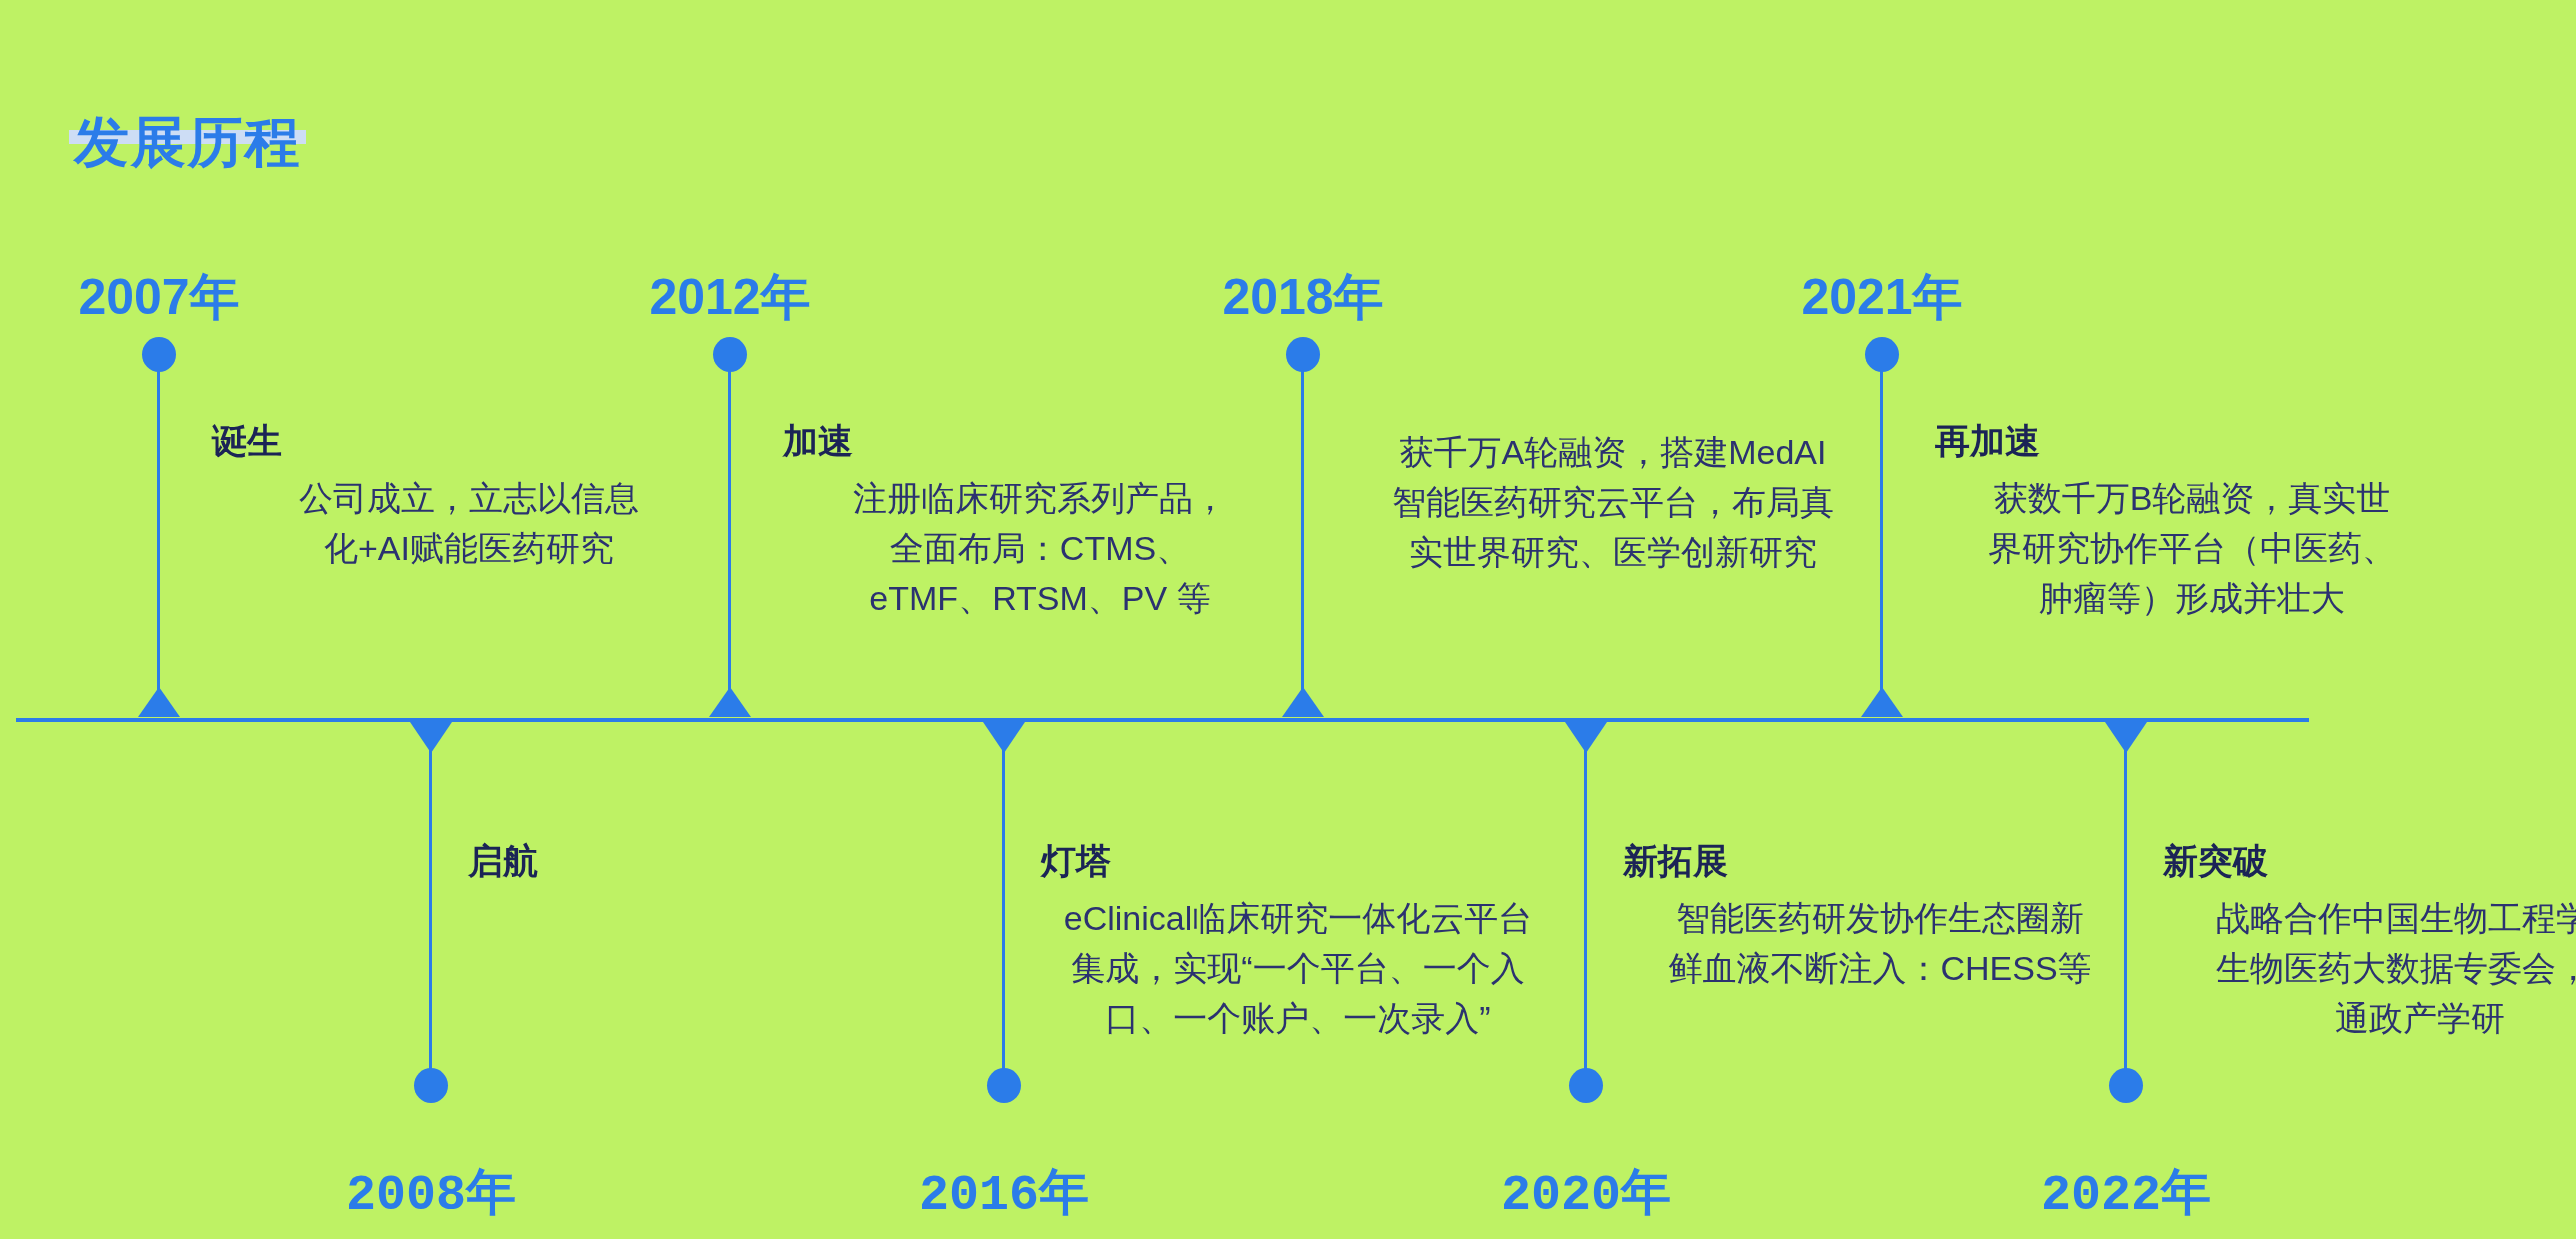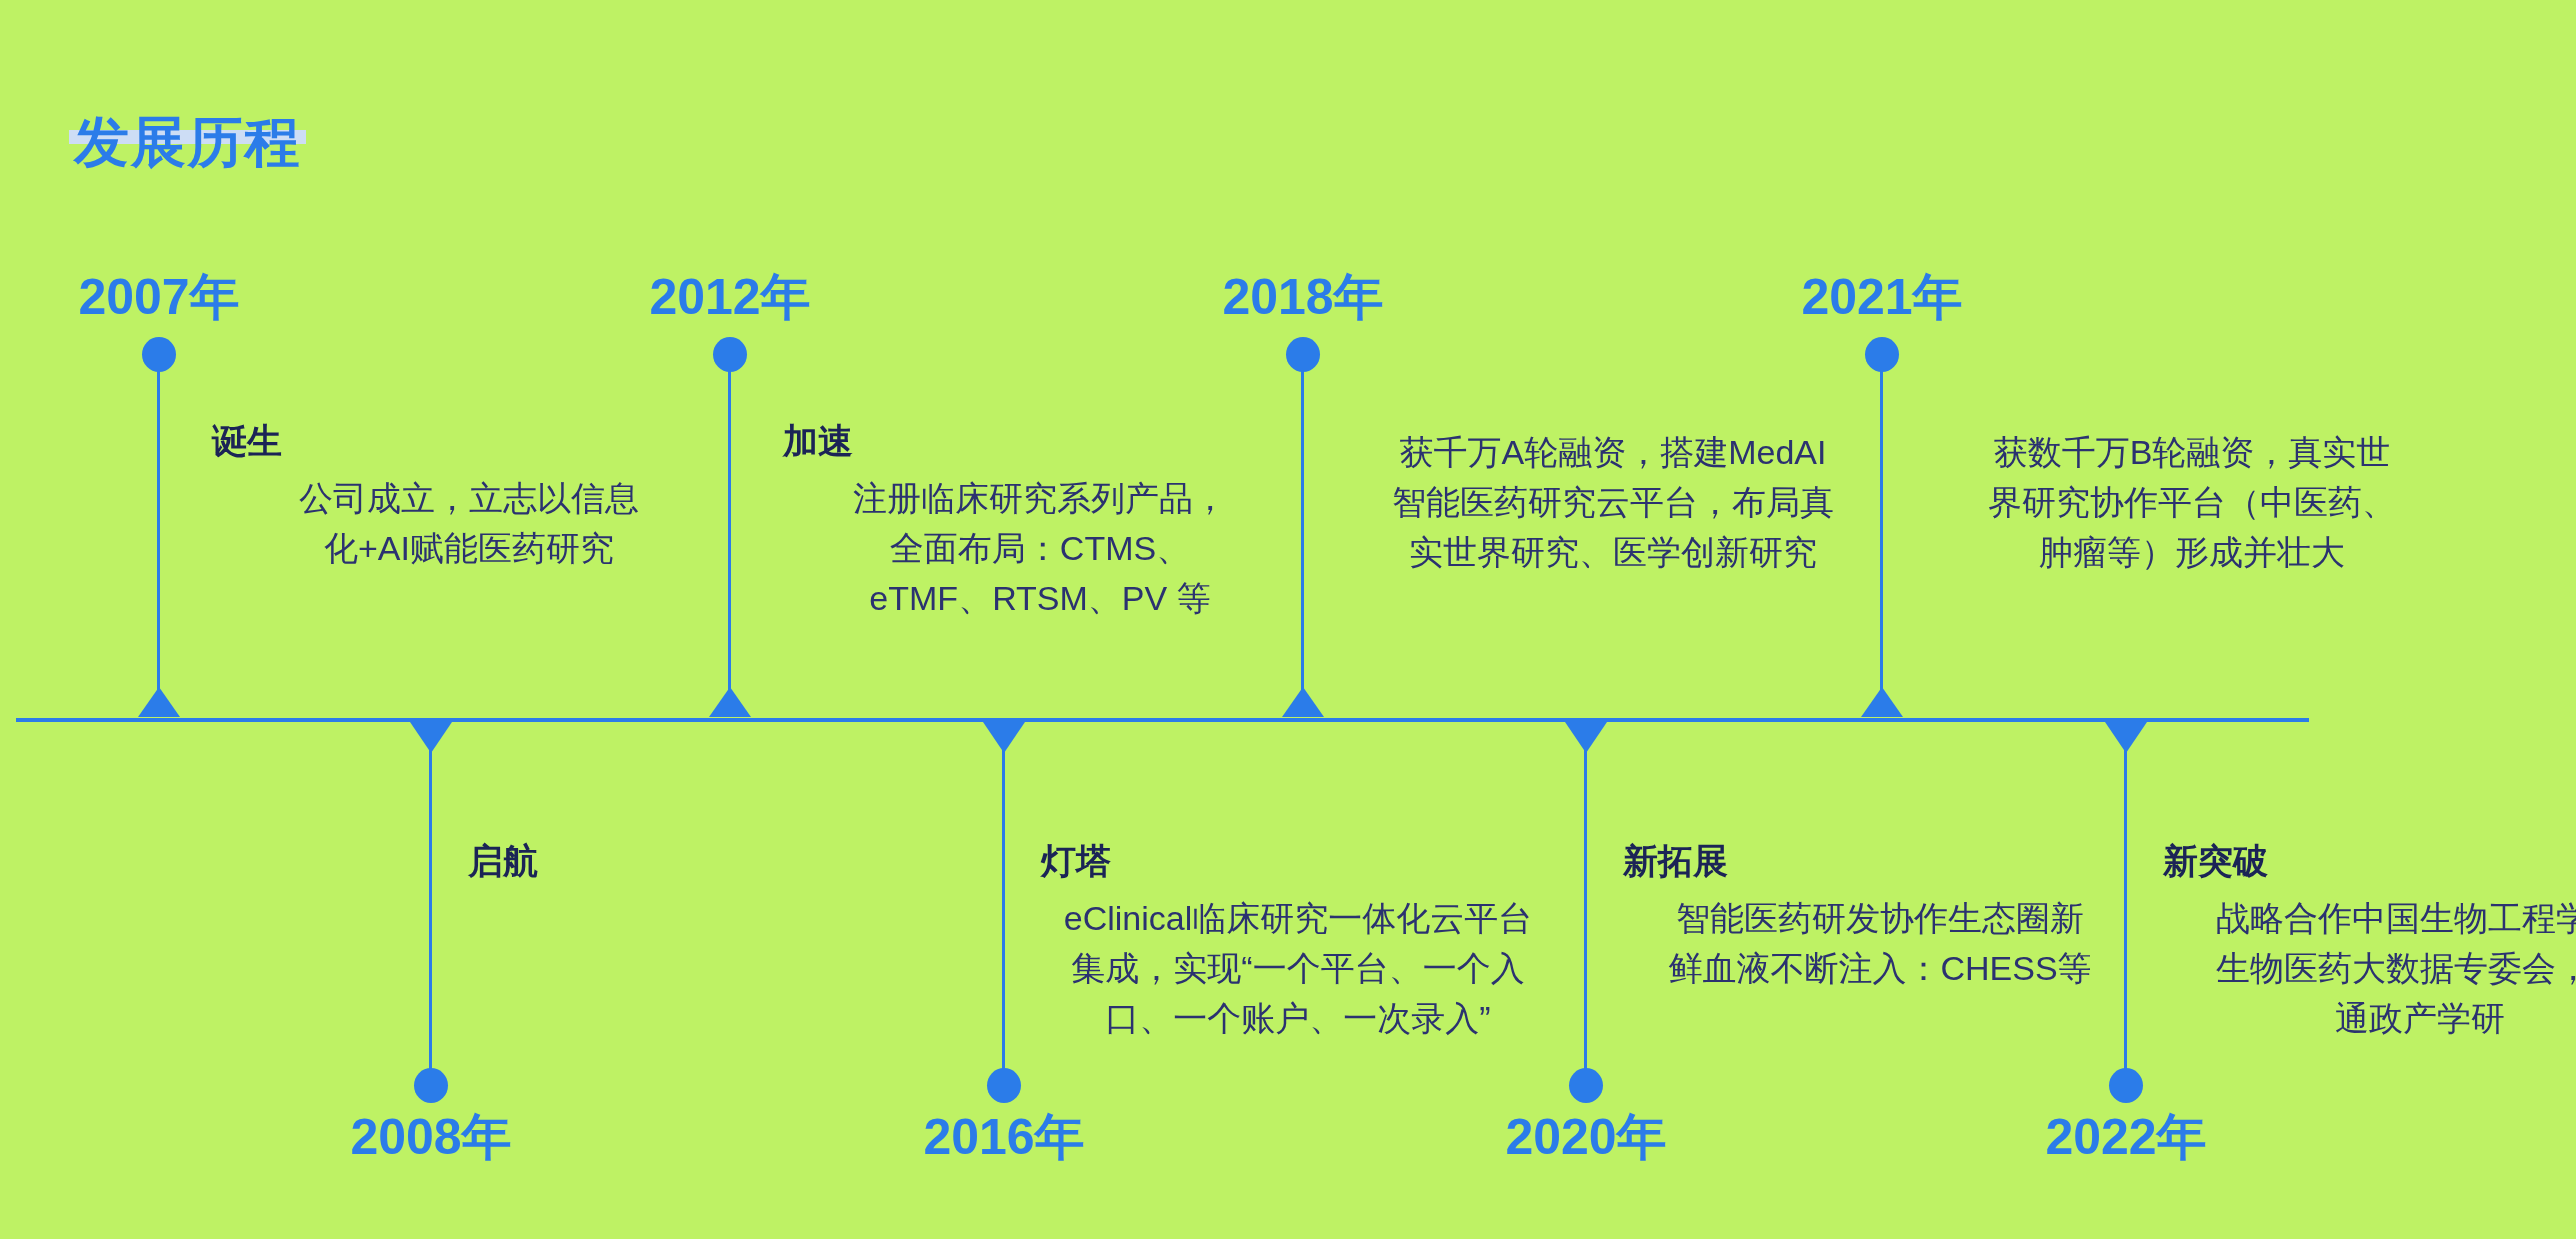--- a/index.html
+++ b/index.html
@@ -32,21 +32,21 @@
     width:2293px;height:4.4px;
     background:var(--blue);
   }
   .event{position:absolute;left:0;top:0;width:0;height:0;}
   .event .year{
     position:absolute;left:var(--x);transform:translateX(-50%);
     font-size:50px;font-weight:700;color:var(--blue);
     white-space:nowrap;line-height:53px;
   }
   .event.top .year{top:271px;}
-  .event.bottom .year{top:1111px;}
+  .event.bottom .year{top:1169px;font-family:Liberation Mono, monospace;}
   .event .dot{
     position:absolute;left:calc(var(--x) - 17px);
     width:34px;background:var(--blue);border-radius:50%;
   }
   .event.top .dot{top:337px;height:35px;}
   .event.bottom .dot{top:1068px;height:35px;}
   .event .vline{
     position:absolute;left:calc(var(--x) - 1.8px);
     width:2.7px;background:var(--blue);
   }
@@ -116,20 +116,21 @@
 智能医药研究云平台，布局真
 实世界研究、医学创新研究</div>
         </div>
       </div>
       <div class="event top" style="--x: 1882px;">
         <div class="year">2021年</div>
         <div class="dot"></div>
         <div class="vline"></div>
         <div class="tri"></div>
         <div class="text">
+          <div class="heading">再加速</div>
           <div class="body">获数千万B轮融资，真实世
 界研究协作平台（中医药、
 肿瘤等）形成并壮大</div>
         </div>
       </div>
       <div class="event bottom" style="--x: 431px;">
         <div class="year">2008年</div>
         <div class="dot"></div>
         <div class="vline"></div>
         <div class="tri"></div>

